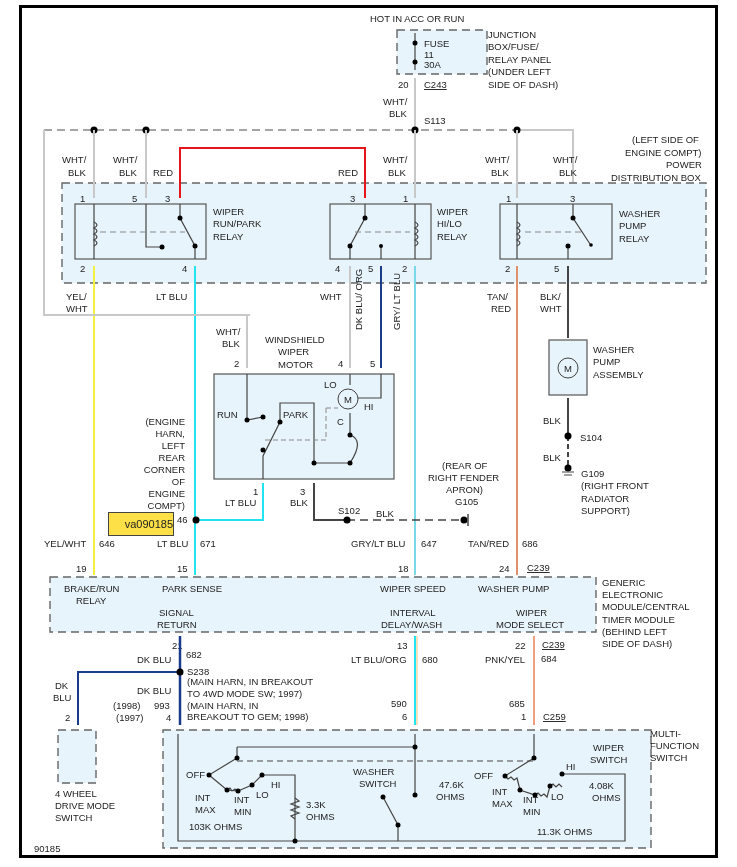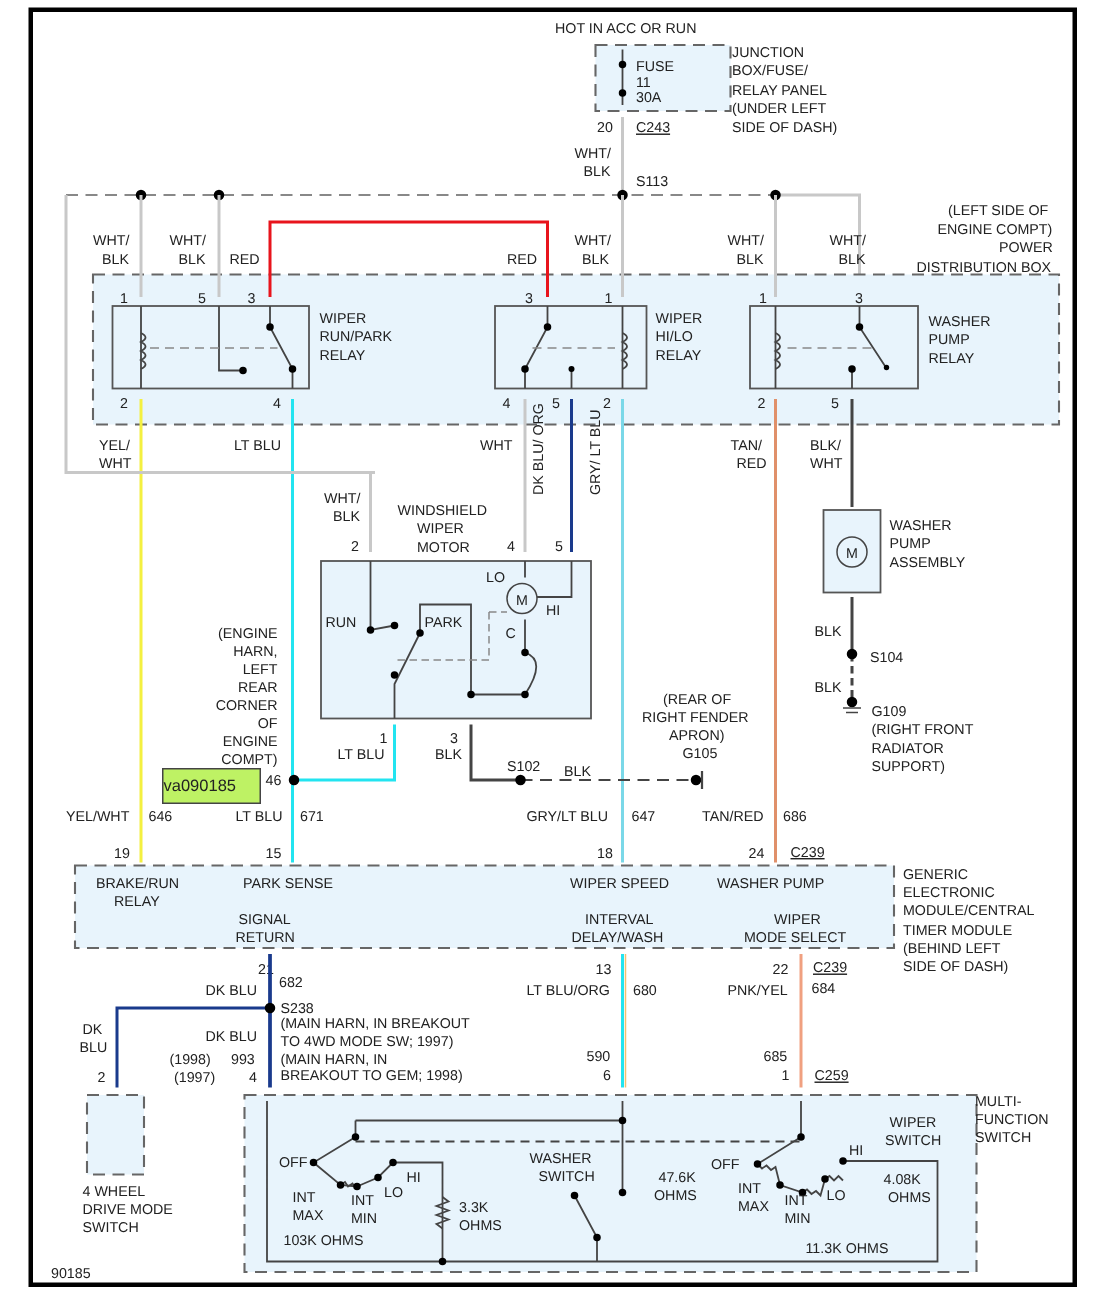--- a/index.html
+++ b/index.html
@@ -7,21 +7,21 @@
   #frame{position:absolute;left:19px;top:5px;width:699px;height:853px;border:3px solid #000;box-sizing:border-box;background:#fff;}
   svg{position:absolute;left:0;top:0;}
   svg text{font-family:"Liberation Sans",sans-serif;font-size:9.5px;fill:#222;}
   .box{fill:#e8f4fc;stroke:#555;stroke-width:1.2;}
   .dbox{fill:#e8f4fc;stroke:#666;stroke-width:1.4;stroke-dasharray:8 5;}
   .dline{stroke:#888;stroke-width:1.4;stroke-dasharray:8 5;fill:none;}
   .w{fill:none;stroke-width:2;}
   .thin{fill:none;stroke:#444;stroke-width:1.2;}
   .dot{fill:#000;}
   .u{text-decoration:underline;}
-  #vabox{position:absolute;left:108px;top:512px;width:64px;height:22px;border:1px solid #444;background:#bef264;font-size:11px;line-height:22px;text-align:left;color:#222;}
+  #vabox{position:absolute;left:108px;top:512px;width:64px;height:22px;border:1px solid #444;background:#fde047;font-size:11px;line-height:22px;text-align:right;color:#222;}
 </style>
 </head>
 <body>
 
 <div id="frame"></div>
 
 <svg width="737" height="867" viewBox="0 0 737 867">
 
   <text x="370" y="22">HOT IN ACC OR RUN</text>
   <rect class="dbox" x="397" y="30" width="90" height="44"></rect>

